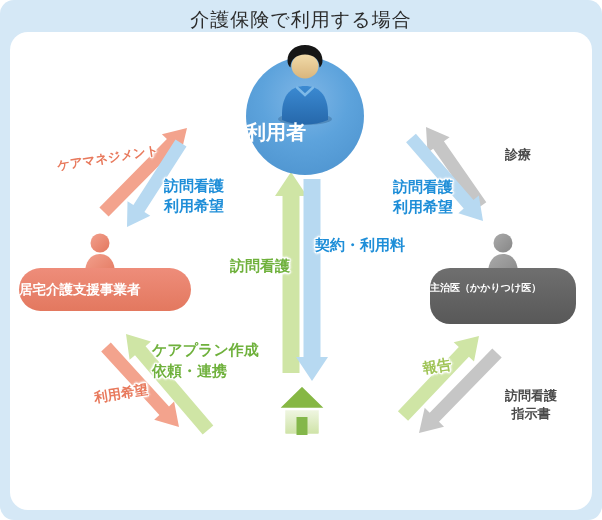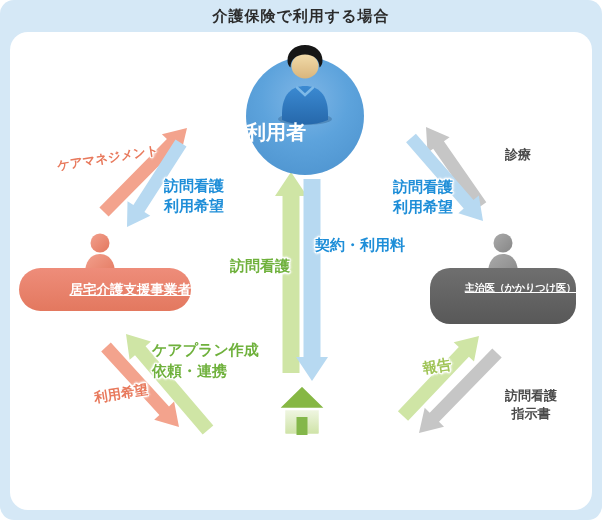--- a/index.html
+++ b/index.html
@@ -1,32 +1,32 @@
 <!DOCTYPE html>
 <html><head>
 <meta charset="utf-8">
 <style>
   * { margin:0; padding:0; box-sizing:border-box; }
   body { font-family:"Liberation Sans", sans-serif; background:#fff; }
   .stage { position:relative; width:602px; height:520px; background:#fff; overflow:hidden; }
   .panel { position:absolute; inset:0; background:#d5e8f6; border-radius:14px; }
   .title { position:absolute; top:7px; left:0; width:100%; text-align:center;
-           font-size:15px; font-weight:bold; color:#2b2b2b; letter-spacing:1px; }
+           font-size:19px; font-weight:normal; color:#2b2b2b; letter-spacing:1px; }
   .canvas { position:absolute; left:10px; top:32px; width:582px; height:478px;
             background:#ffffff; border-radius:18px; }
   #arrows { position:absolute; left:0; top:0; width:602px; height:520px; z-index:1; pointer-events:none; }
 
   .node { position:absolute; z-index:3; }
   .user-circle { left:246px; top:57px; width:118px; height:118px; border-radius:50%;
                  background:radial-gradient(circle at 50% 35%, #7fb6e6 0%, #5da3dc 45%, #4a90cc 100%); }
   .user-person { left:272px; top:42px; }
   .user-label { left:246px; top:119px; width:118px; text-align:left;
                 color:#fff; font-size:20px; font-weight:bold; }
 
-  .pill { color:#fff; font-weight:bold; text-align:right;text-decoration:underline; }
+  .pill { color:#fff; font-weight:bold; text-align:left; }
   .care-pill { left:19px; top:268px; width:172px; height:43px; line-height:43px;
                border-radius:22px; font-size:13.5px;
                background:linear-gradient(#ee8d7a, #e3785f); }
   .care-person { left:77px; top:232px; }
   .doctor-pill { left:430px; top:268px; width:146px; height:56px; line-height:40px;
                  border-radius:20px; font-size:10px;
                  background:linear-gradient(#6f6f6f, #585858); }
   .doctor-person { left:480px; top:232px; }
   .station-rect { left:208px; top:425px; width:187px; height:62px; border-radius:12px;
                   background:linear-gradient(#8cc05a, #6ca538);

